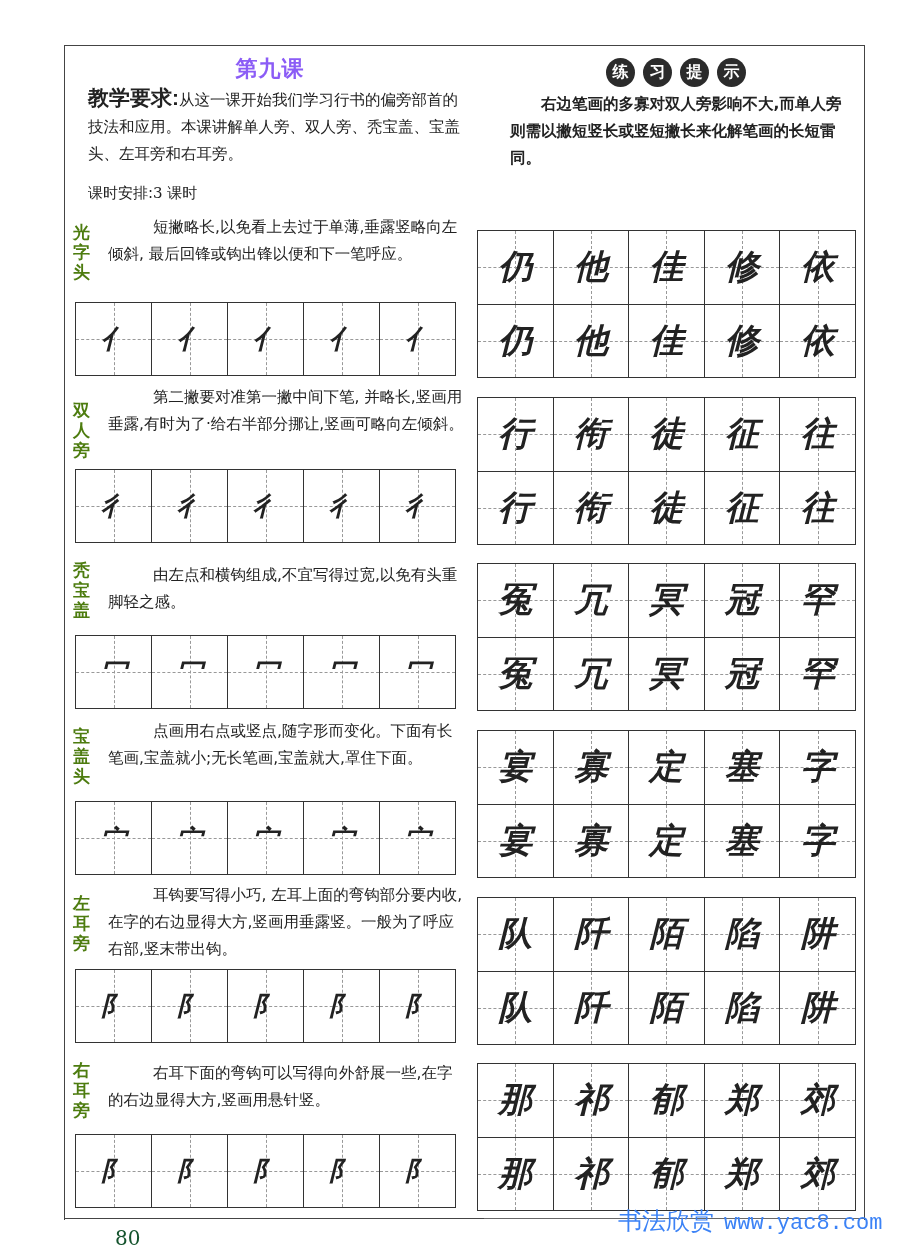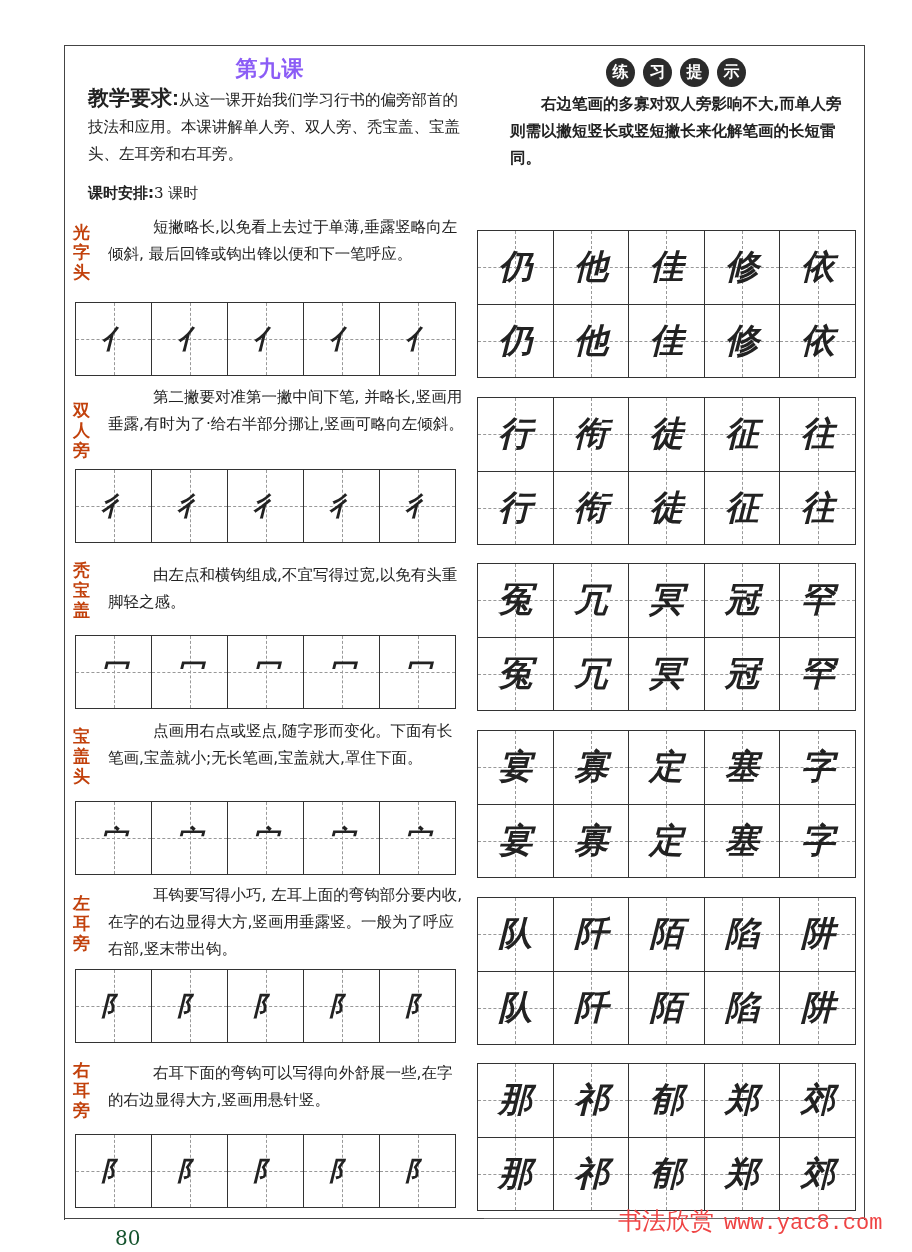--- a/index.html
+++ b/index.html
@@ -8,52 +8,52 @@
   .page-frame { position:absolute; left:64px; top:45px; width:801px; height:1175px;
          border:1.5px solid #444; border-bottom:none; box-sizing:border-box; }
   .page-frame-bottom { position:absolute; left:64px; top:1218px; width:420px; height:0; border-top:1.5px solid #444; }
   .page-frame-bottom2 { position:absolute; left:484px; top:1218px; width:381px; height:0; border-top:1.5px solid #666; }
 
   .lesson-title { position:absolute; left:0; width:540px; top:54px; text-align:center;
          font-family:"DejaVu Sans",sans-serif; font-weight:bold; font-size:22px; letter-spacing:1px; color:#8b5cf6; }
   .req { position:absolute; left:88px; top:84px; width:375px; font-size:15.5px; line-height:27px; color:#222; }
   .req b { font-family:Liberation Sans, sans-serif; font-weight:bold; font-size:21px; }
   .schedule { position:absolute; left:88px; top:184px; font-size:15px; }
-  .schedule b { font-family:"DejaVu Sans",sans-serif; font-weight:bold; font-size:15px; }
+  .schedule b { font-family:"DejaVu Sans",sans-serif; font-weight:normal; font-size:15px; }
 
   .tips-badges { position:absolute; left:606px; top:58px; display:flex; gap:8px; }
   .badge { width:29px; height:29px; border-radius:50%; background:#2b2b2b; color:#fff;
          font-family:"DejaVu Sans",sans-serif; font-weight:bold; font-size:16px;
          display:flex; align-items:center; justify-content:center; }
   .tips-text { position:absolute; left:510px; top:91px; width:345px; font-size:15.5px; line-height:27px;
          font-family:"DejaVu Sans",sans-serif; color:#222; text-indent:31px;font-weight:bold; }
 
   .sec-label { position:absolute; left:73px; width:20px; font-family:"DejaVu Sans",sans-serif;
-         font-weight:bold; font-size:17px; line-height:20px; color:#c2410c; }
+         font-weight:bold; font-size:17px; line-height:20px; color:#4d7c0f; }
   .sec-text { position:absolute; left:108px; width:356px; font-size:15.5px; line-height:27px;
          font-family:"DejaVu Sans",sans-serif; color:#222; text-indent:45px; }
 
   .grid { position:absolute; display:flex; border:1.5px solid #333; box-sizing:border-box; background:#fff; }
   .grid.single { left:75px; width:381px; height:74px; }
   .cell { position:relative; flex:1; border-right:1px solid #333; box-sizing:border-box;
          display:flex; align-items:center; justify-content:center; }
   .cell:last-child { border-right:none; }
   .cell::before { content:""; position:absolute; left:0; right:0; top:50%; border-top:1px dashed #999; }
   .cell::after { content:""; position:absolute; top:0; bottom:0; left:50%; border-left:1px dashed #999; }
   .glyph { position:relative; z-index:1; font-family:"DejaVu Serif",serif; font-size:34px;
          font-style:italic; font-weight:bold; color:#222; }
   .grid.single .glyph { font-size:26px; }
 
   .grid2 { position:absolute; left:477px; width:379px; height:148px; border:1.5px solid #333;
          box-sizing:border-box; display:flex; flex-direction:column; background:#fff; }
   .grid2 .row { flex:1; display:flex; border-bottom:1px solid #333; }
   .grid2 .row:last-child { border-bottom:none; }
 
   .page-number { position:absolute; left:86px; top:1226px; font-size:20px; color:#14532d;margin-left:29px; }
-  .watermark { position:absolute; left:618px; top:1205px; font-size:24px; color:#ef4444; white-space:nowrap; }
+  .watermark { position:absolute; left:618px; top:1205px; font-size:24px; color:#3b82f6; white-space:nowrap; }
   .watermark .url { font-family:"Liberation Mono","DejaVu Sans Mono",monospace; font-size:22px; margin-left:10px; }
 </style>
 </head>
 <body>
 
 <div class="page-frame"></div>
 <div class="page-frame-bottom"></div>
 <div class="page-frame-bottom2"></div>
 
 <div class="lesson-title">第九课</div>

